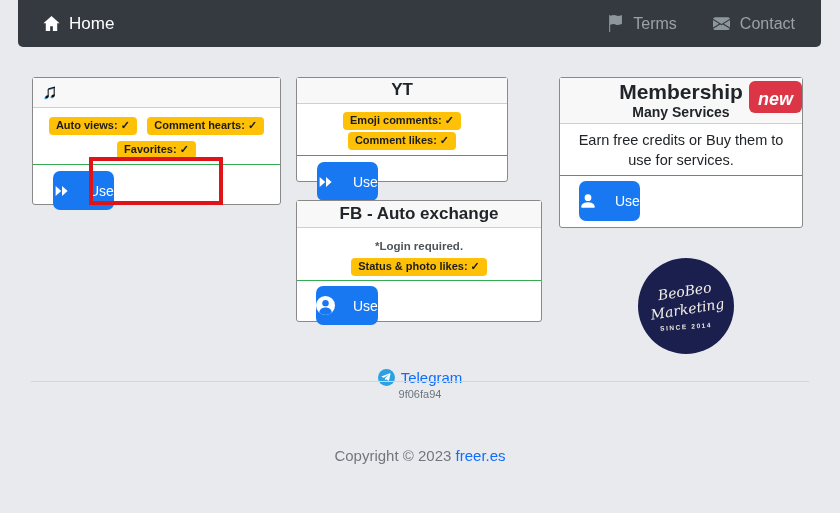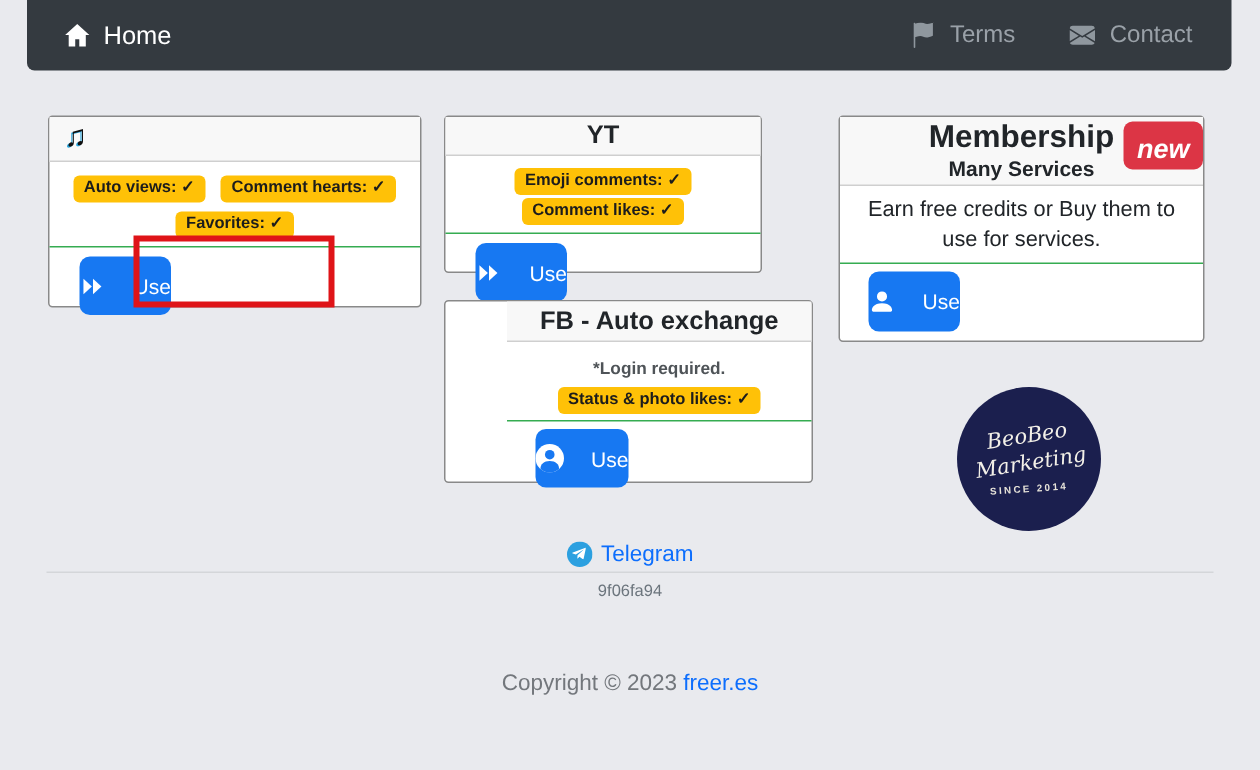--- a/index.html
+++ b/index.html
@@ -70,21 +70,21 @@
   .card-music .use-btn { margin: 6px 21px 0 20px; height: 39px; }
 
   
   .card-yt { left: 296px; top: 77px; width: 212px; height: 105px; }
   .card-yt .card-header { height: 26px; font-size: 17px; padding-top: 2px; }
   .card-yt .badges { padding-top: 6px; }
   .card-yt .green-divider { margin-top: 5px; }
   .card-yt .use-btn { margin: 6px 20px 0; height: 39px; }
 
   
-  .card-fb { left: 296px; top: 200px; width: 246px; height: 122px; padding-left: 41px; }
+  .card-fb { left: 296px; top: 200px; width: 246px; height: 122px; }
   .card-fb .card-header { height: 27px; font-size: 17px; padding-top: 3px; }
   .login-note {
     margin-top: 12px; text-align: center;
     font-size: 11.5px; font-weight: 700; color: #4f5458;
   }
   .card-fb .badges { margin-top: 4px; }
   .card-fb .green-divider { margin-top: 4px; }
   .card-fb .use-btn { margin: 5px 19px 0; height: 39px; }
 
   
@@ -123,21 +123,21 @@
     color: #f3f0e8; text-align: center; line-height: 1.25; font-size: 14px;
   }
   .logo-since {
     transform: rotate(-4deg); margin-top: 5px;
     font-family: "Liberation Sans", sans-serif;
     color: #e8e4da; font-size: 6.5px; letter-spacing: 1.6px; font-weight: 700;
   }
 
   
   .telegram-row {
-    position: absolute; left: 0; right: 0; top: 361px;
+    position: absolute; left: 0; right: 0; top: 369px;
     display: flex; align-items: center; justify-content: center; gap: 6px;
   }
   .telegram-link { color: #0d6efd; font-size: 15px; text-decoration: none; cursor: pointer; }
   .footer-hr {
     position: absolute; left: 31px; right: 31px; top: 381px;
     border: none; border-top: 1px solid #d4d6d9;
   }
   .hash-text {
     position: absolute; left: 0; right: 0; top: 388px;
     text-align: center; font-size: 11px; color: #6c757d;

